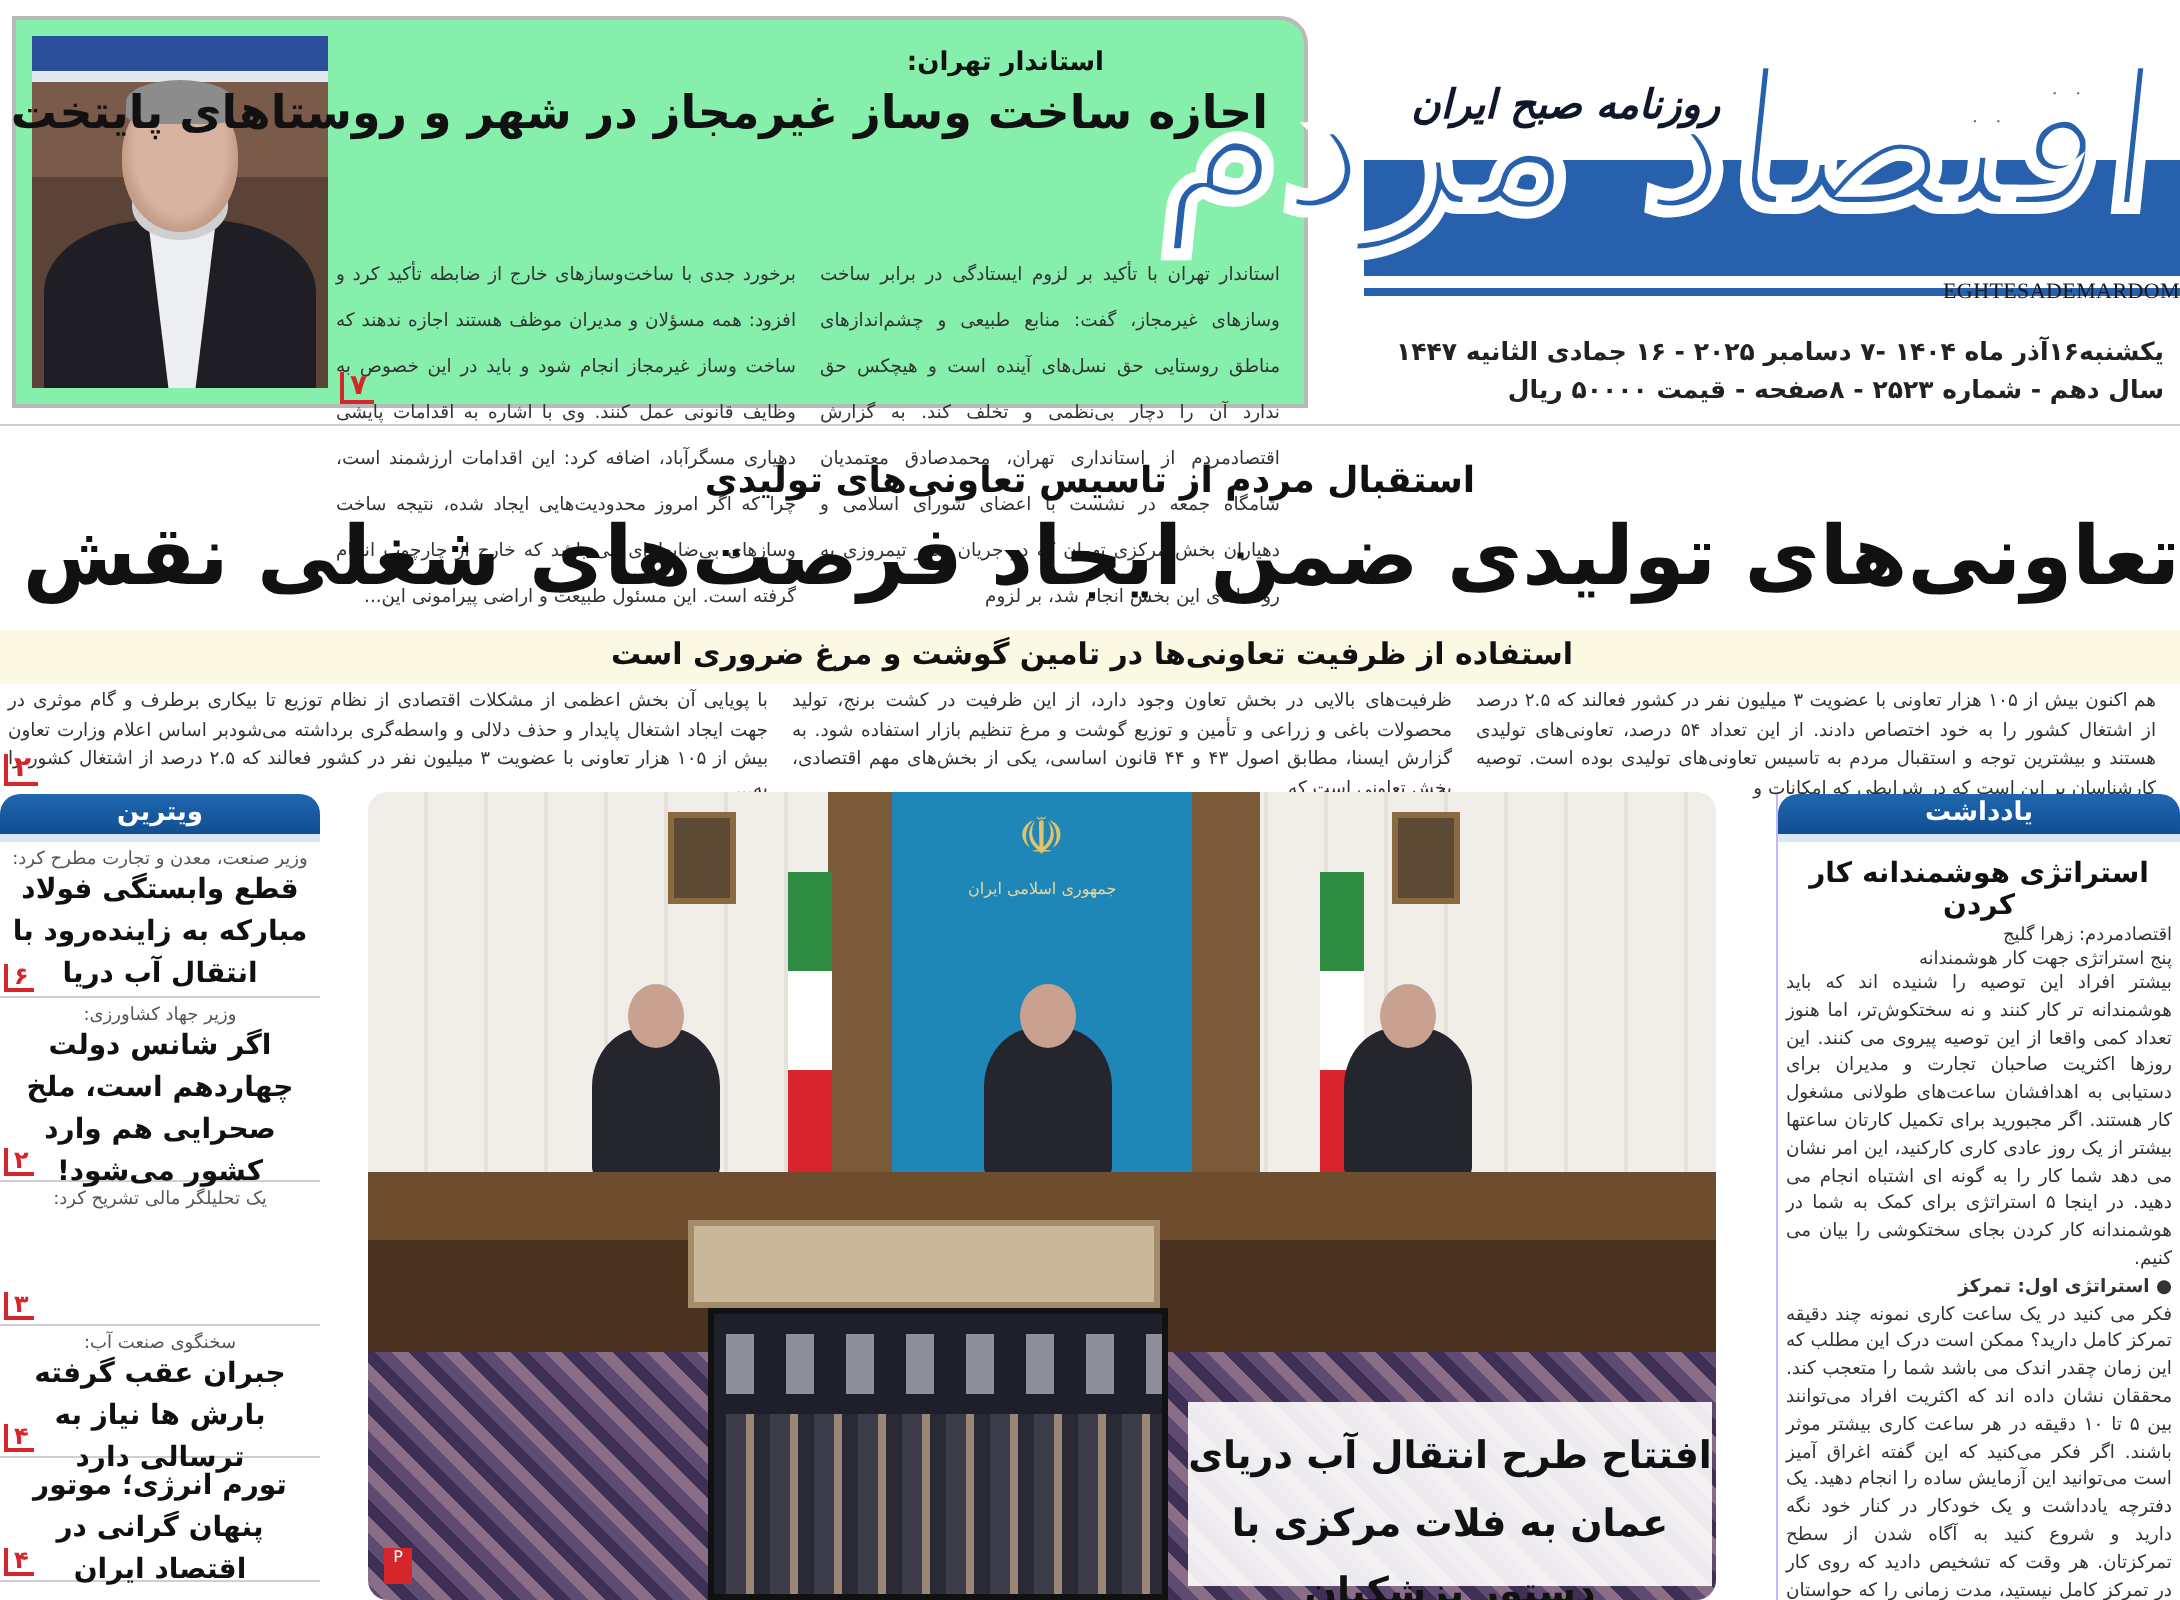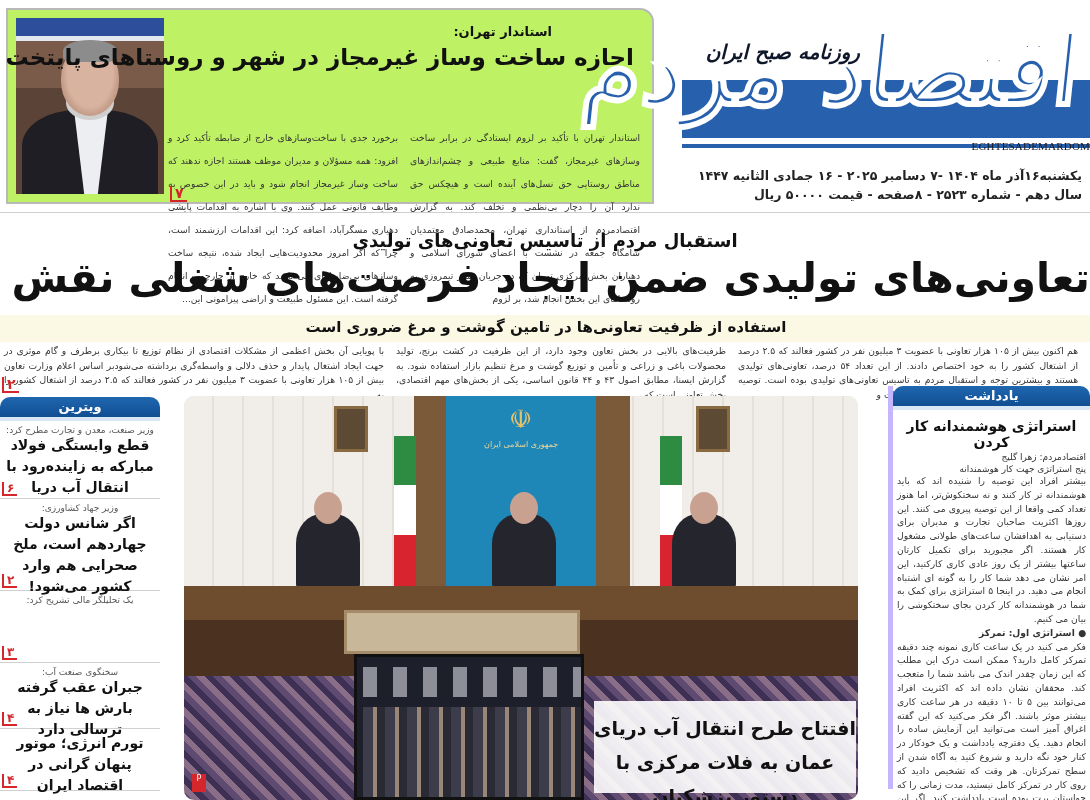--- a/index.html
+++ b/index.html
@@ -2,21 +2,21 @@
 <html><head>
 <meta charset="utf-8">
 <style>
   * { box-sizing: border-box; margin: 0; padding: 0; }
   html, body { width: 1090px; height: 800px; overflow: hidden; background: #ffffff; }
   body { font-family: "DejaVu Sans", sans-serif; color: #111; position: relative; direction: rtl; }
 
   
   .top-box {
     position: absolute; left: 6px; top: 8px; width: 648px; height: 196px;
-    border: 2px solid #b9b9b9; border-radius: 0 14px 0 0; background: #bef264;
+    border: 2px solid #b9b9b9; border-radius: 0 14px 0 0; background: #86efac;
   }
   .top-photo {
     position: absolute; left: 8px; top: 8px; width: 148px; height: 176px;
     background: linear-gradient(180deg, #2d4f9b 0 10%, #e4e8f0 10% 13%, #7a5a48 13% 40%, #5b4337 40% 100%);
     overflow: hidden;
   }
   .top-photo .head {
     position: absolute; left: 45px; top: 28px; width: 58px; height: 70px;
     background: radial-gradient(ellipse at 50% 40%, #d8b4a0 0 55%, #c49c88 70%);
     border-radius: 45% 45% 50% 50%;
@@ -118,21 +118,21 @@
     background: repeating-linear-gradient(90deg, #3c3c4a 0 10px, #9a8676 10px 14px, #2a2a34 14px 22px); }
   .screen .lights { position: absolute; left: 6px; top: 10px; width: 218px; height: 30px;
     background: repeating-linear-gradient(90deg, #d8d8e0 0 14px, transparent 14px 30px); opacity: 0.6; }
   .photo-caption {
     position: absolute; left: 410px; top: 305px; width: 262px; height: 92px; background: rgba(255,255,255,0.9);
     text-align: center; font-size: 19px; font-weight: bold; line-height: 34px; padding-top: 10px; letter-spacing: -0.5px;
   }
   .photo-credit { position: absolute; left: 8px; top: 378px; width: 14px; height: 18px; background: #d4262b; color: #fff; font-size: 8px; text-align: center; }
 
   
-  .right-bar { position: absolute; left: 888px; top: 386px; width: 202px; height: 403px; border-left: 5px solid #c4b5fd; padding-left: 0; }
+  .right-bar { position: absolute; left: 888px; top: 397px; width: 202px; height: 403px; border-left: 1px solid #c4b5fd; padding-left: 0; }
   .note-title { text-align: center; font-size: 14px; font-weight: bold; margin-top: 8px; }
   .note-author { font-size: 9px; color: #333; margin-top: 2px; padding: 0 4px; }
   .note-body { font-size: 9.2px; line-height: 13.8px; color: #333; padding: 0 4px; text-align: justify; }
   .note-body p { margin: 0; }
   .bullet { font-weight: bold; }
 </style>
 </head>
 <body>
 
 <div class="top-box">

